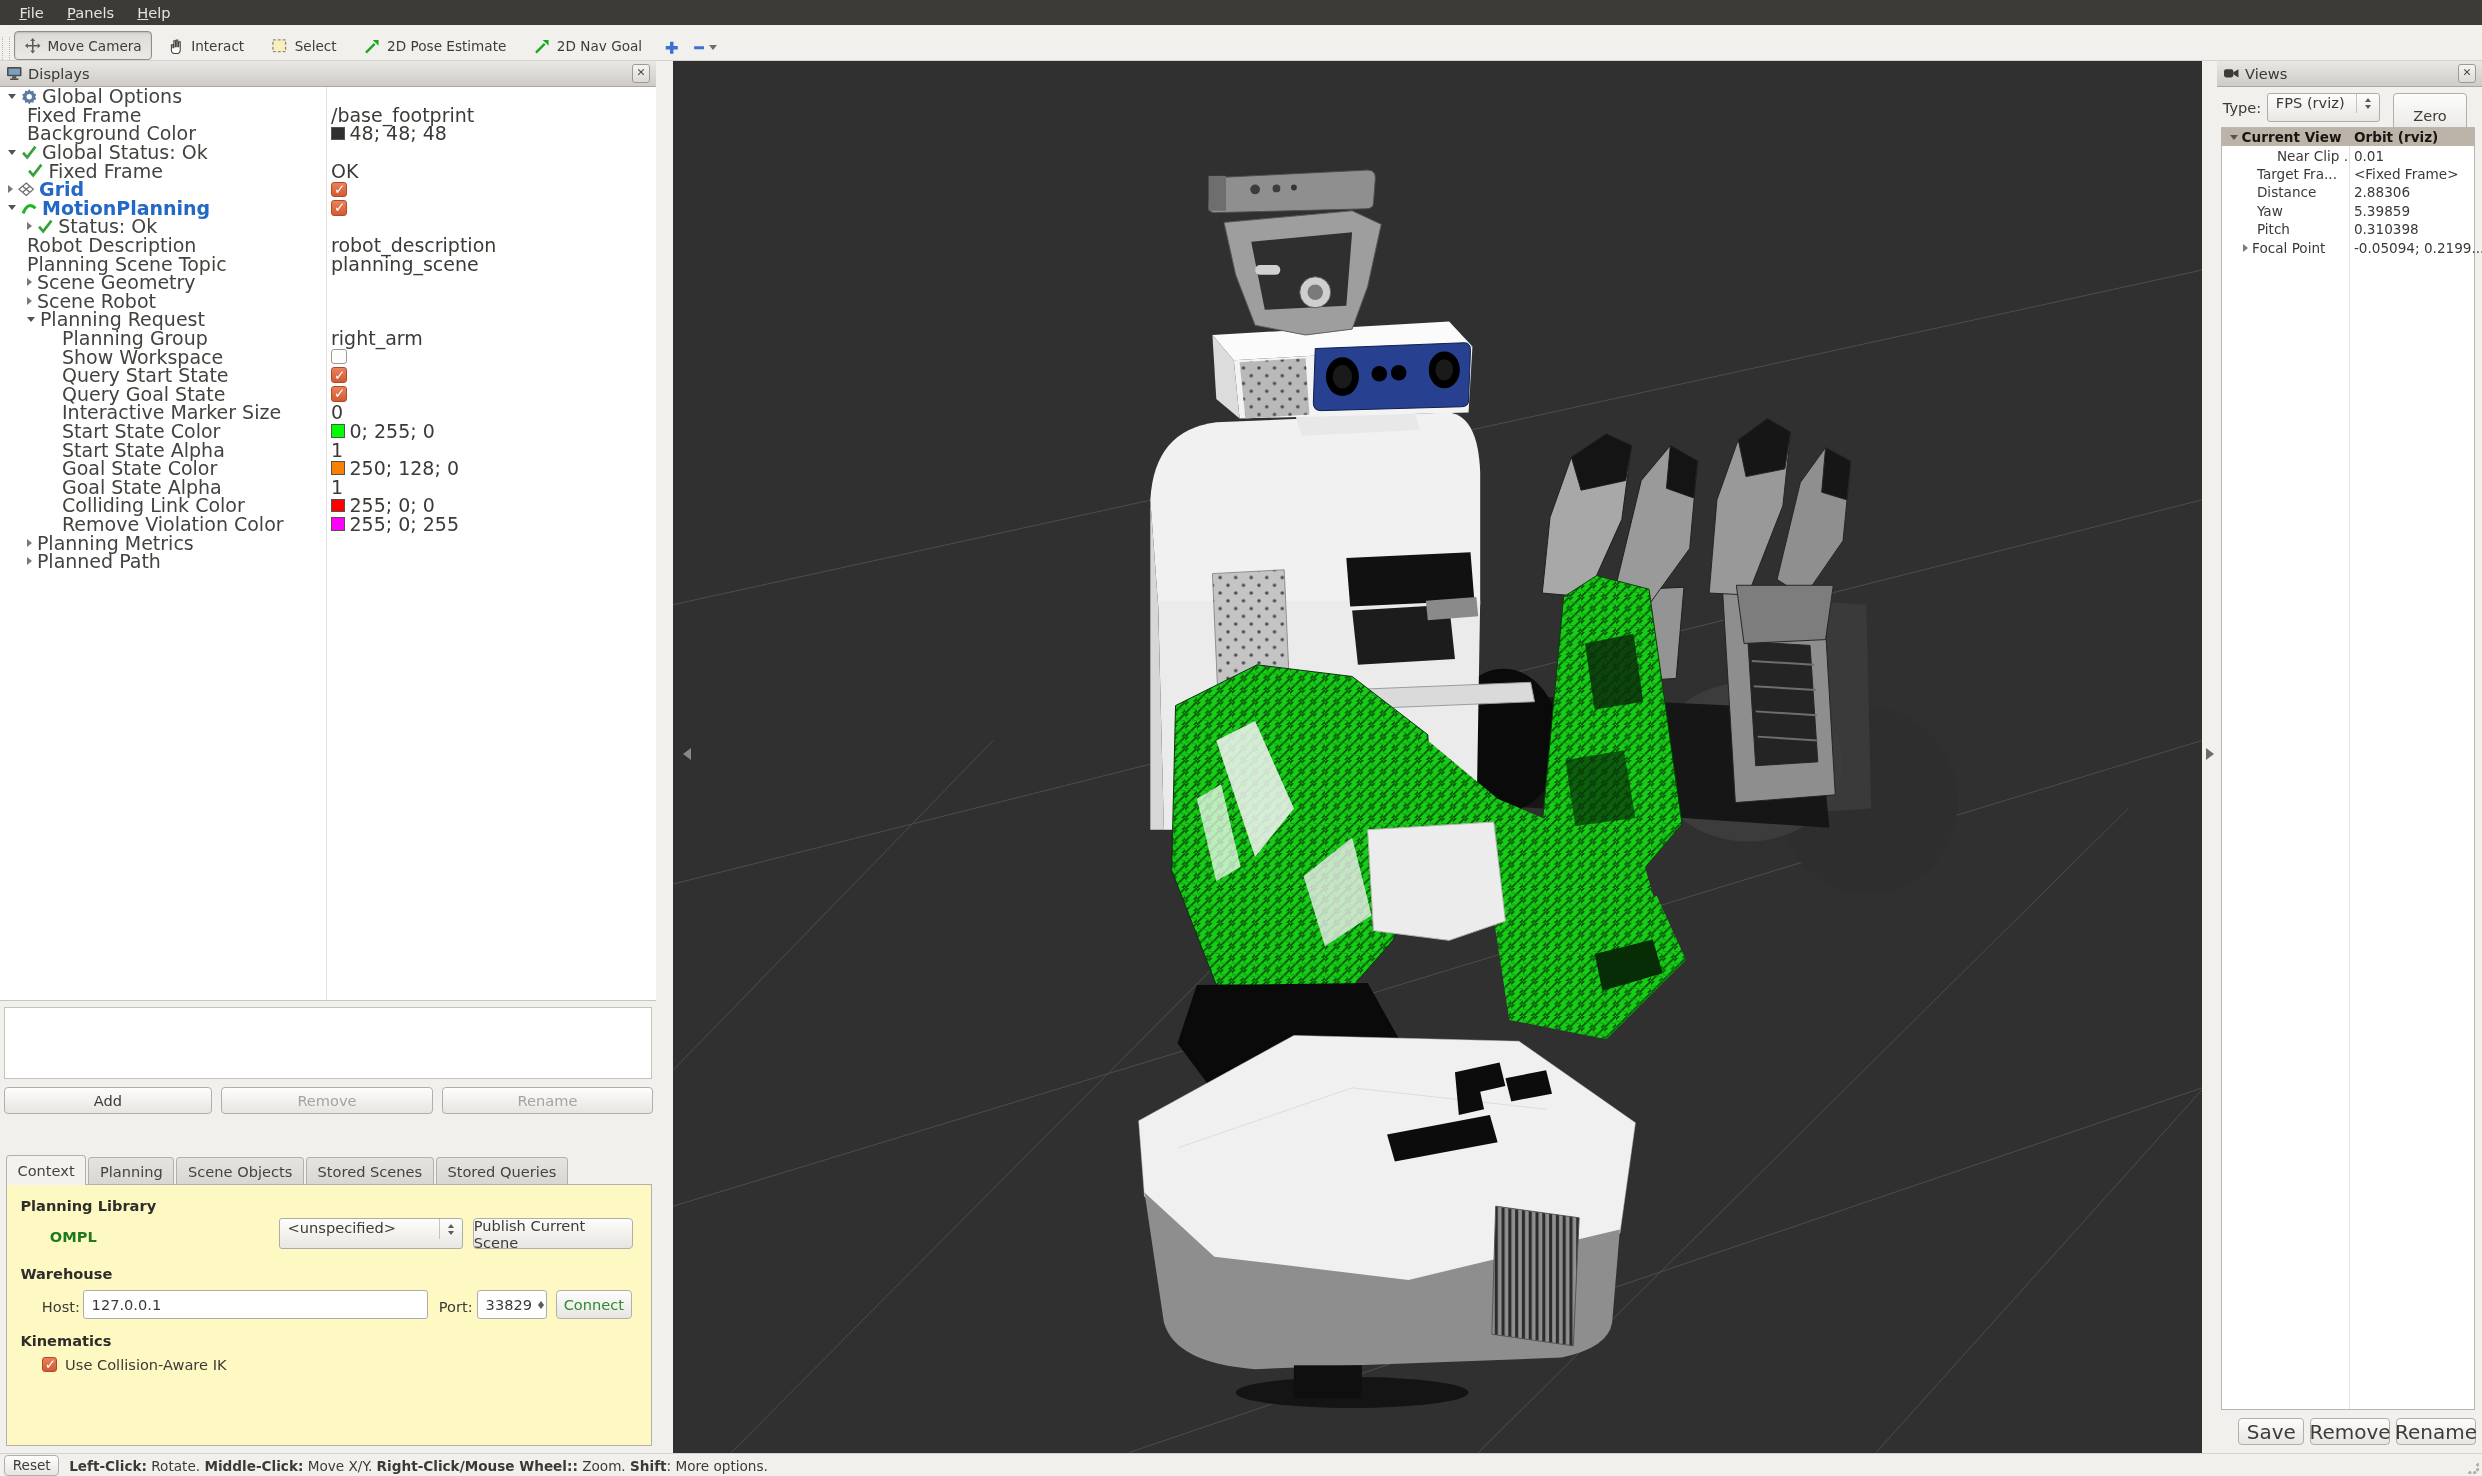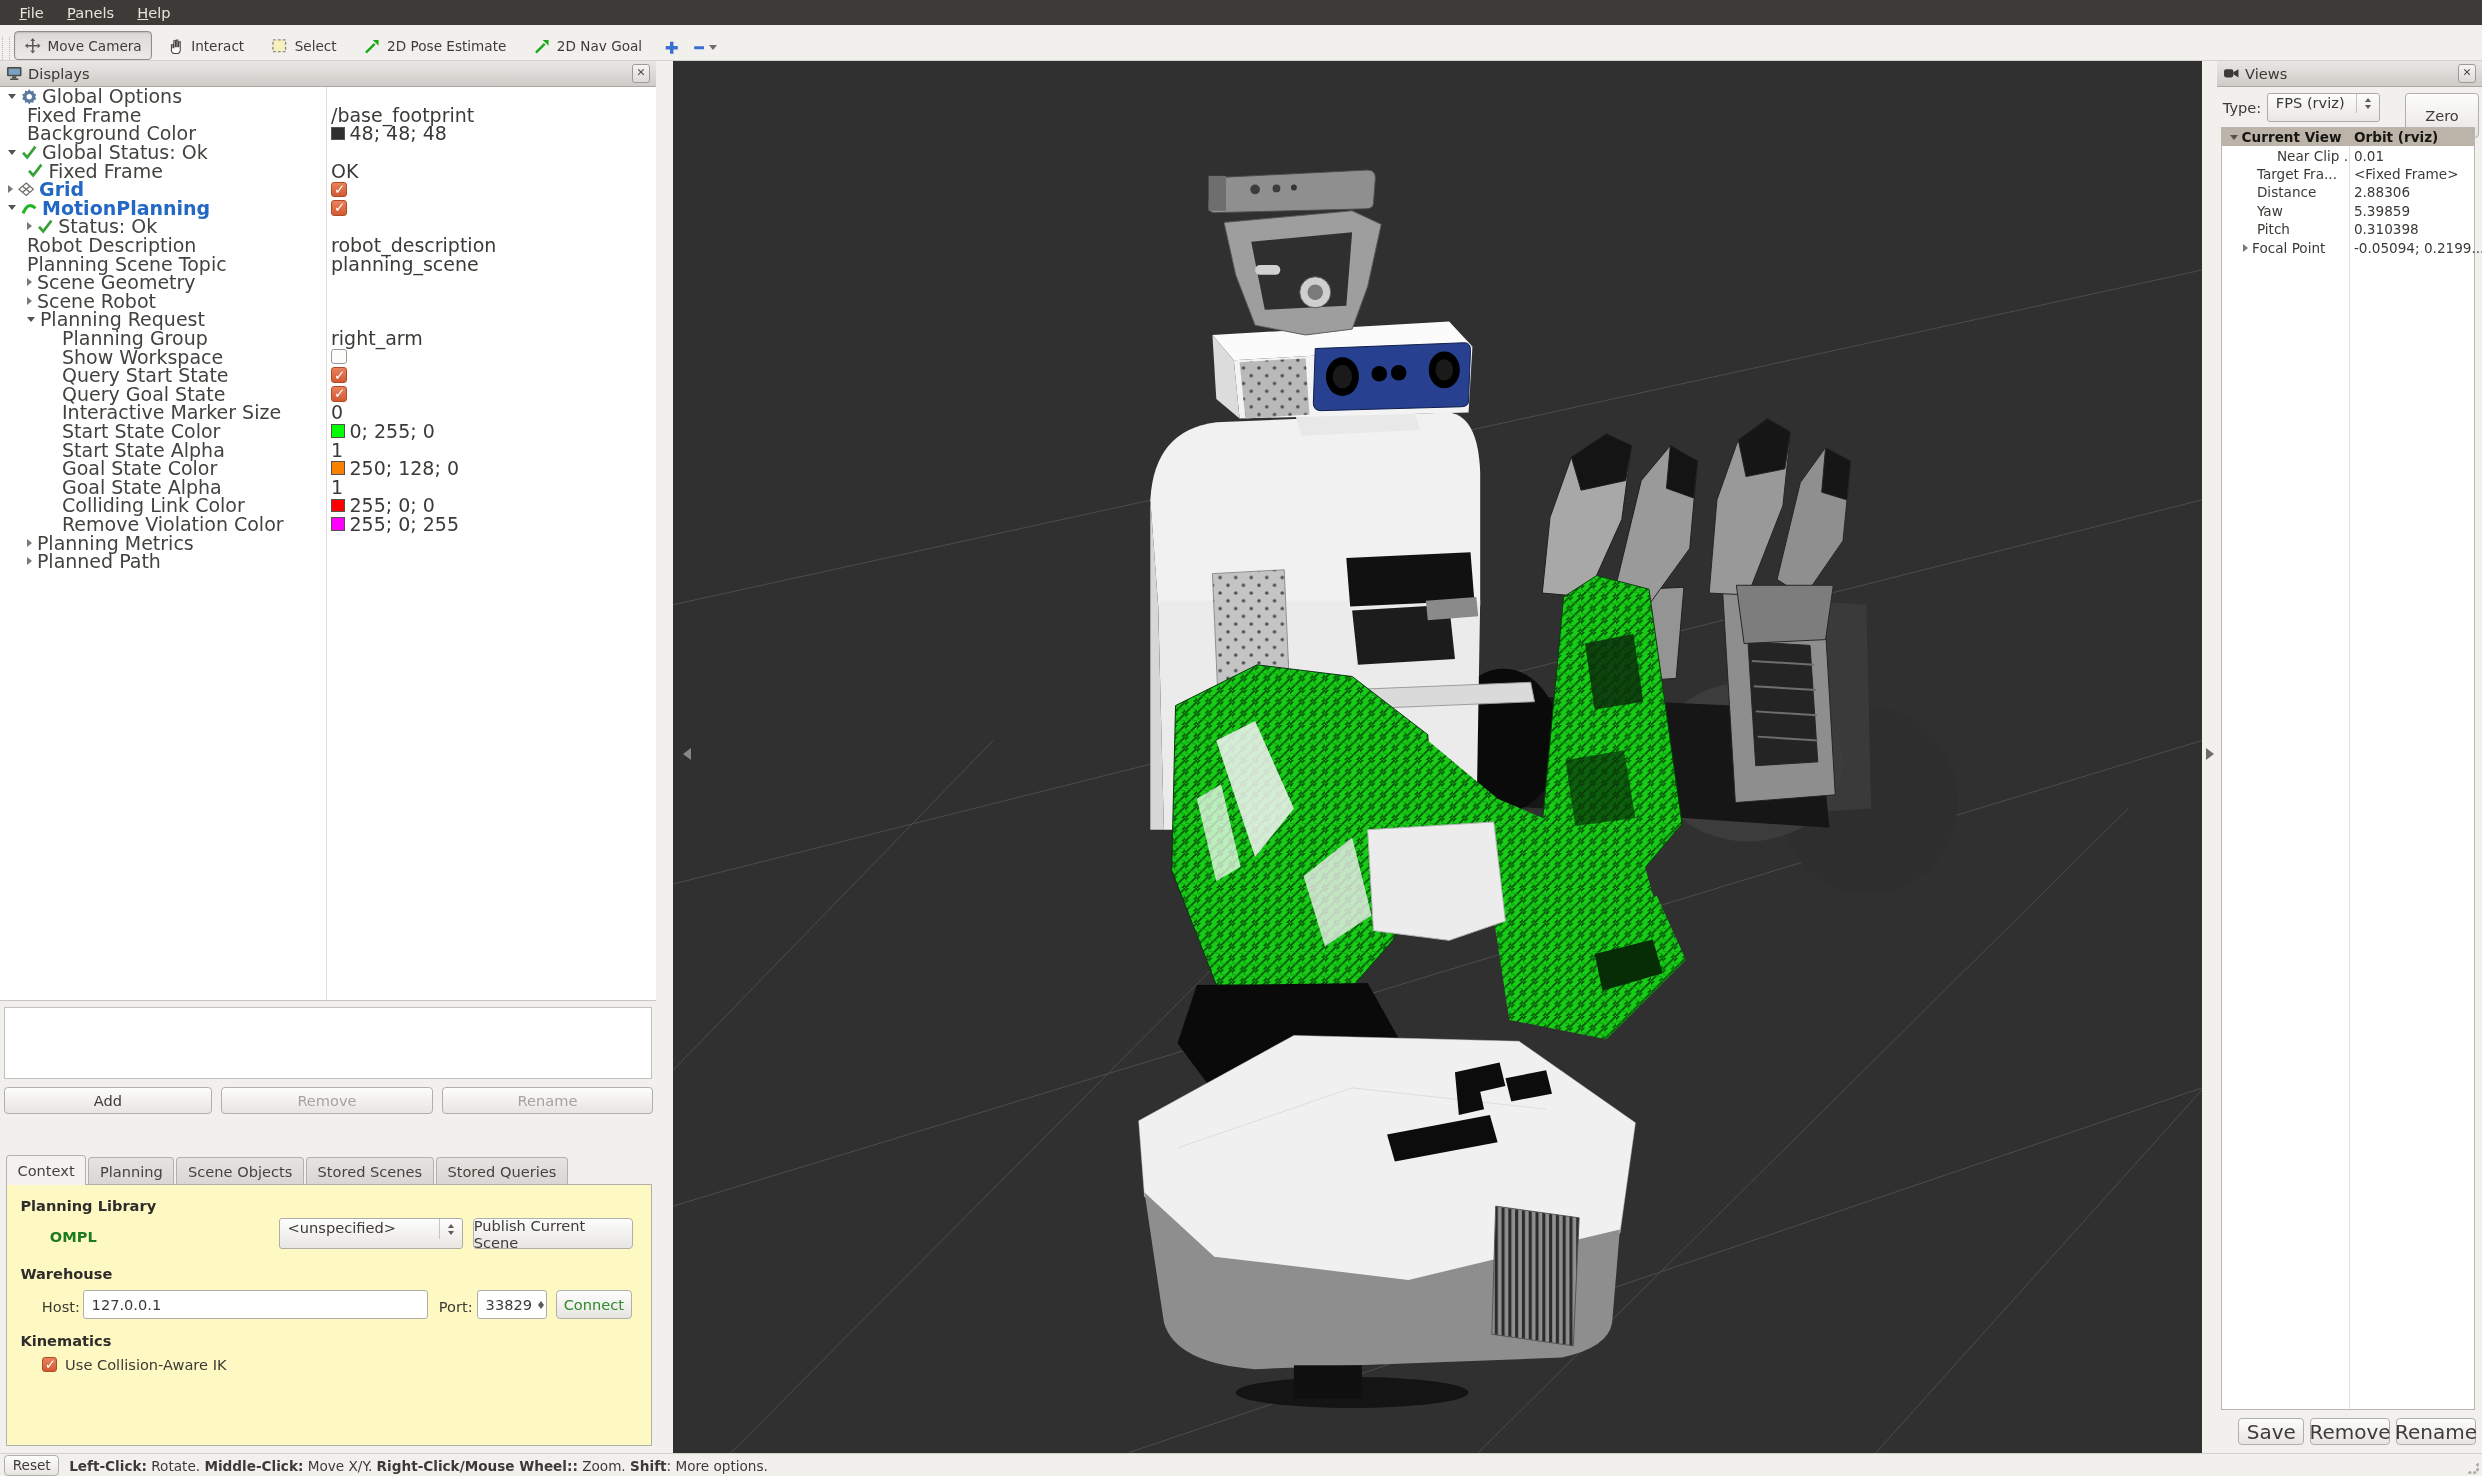--- a/index.html
+++ b/index.html
@@ -634,21 +634,21 @@
   </div>
   <div class="views-type">
     <span class="flabel" style="left:5.8px;top:7.8px">Type:</span>
     <div class="combo" style="left:50px;top:1.9px;width:113px;height:29px">
       <span>FPS (rviz)</span>
       <span class="spin">
           <i class="up"></i>
           <i class="dn"></i>
         </span>
     </div>
-    <span class="btn" style="position:absolute;left:188px;top:1.9px;width:74px;height:45px">Zero</span>
+    <span class="btn" style="position:absolute;left:176px;top:1.9px;width:74px;height:45px">Zero</span>
   </div>
   <div class="vtree">
     <div class="vsep"></div>
     <div class="vrow sel">
       <span class="c1" style="padding-left:7.8px">
           <i class="exp d"></i>
           <span>Current View</span>
         </span>
       <span class="c2">Orbit (rviz)</span>
     </div>

